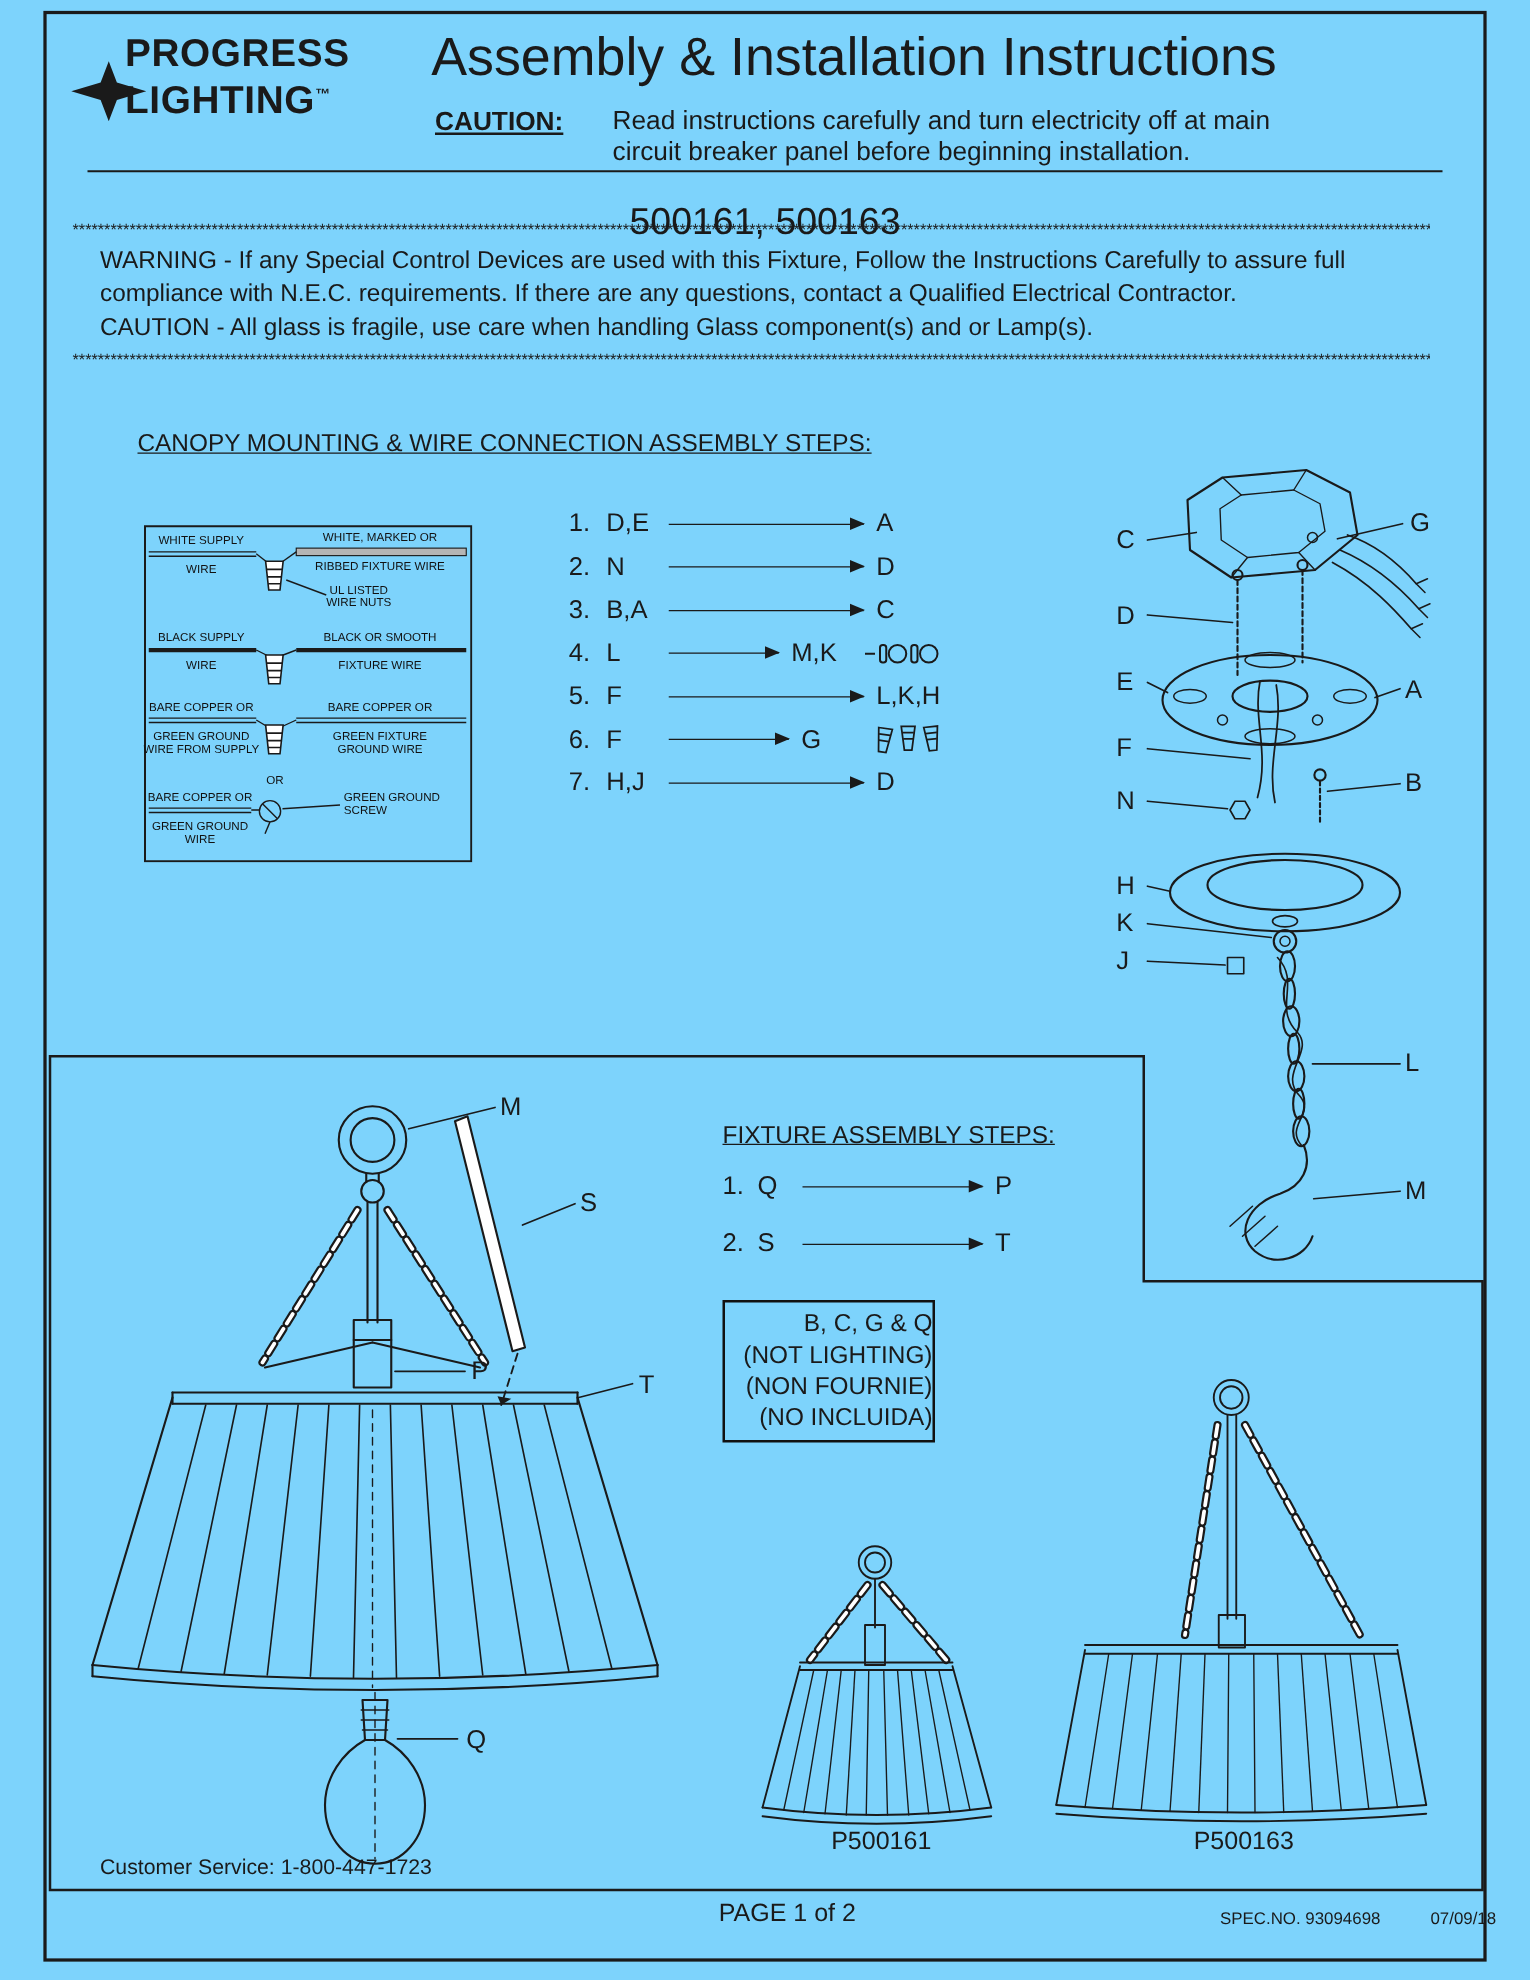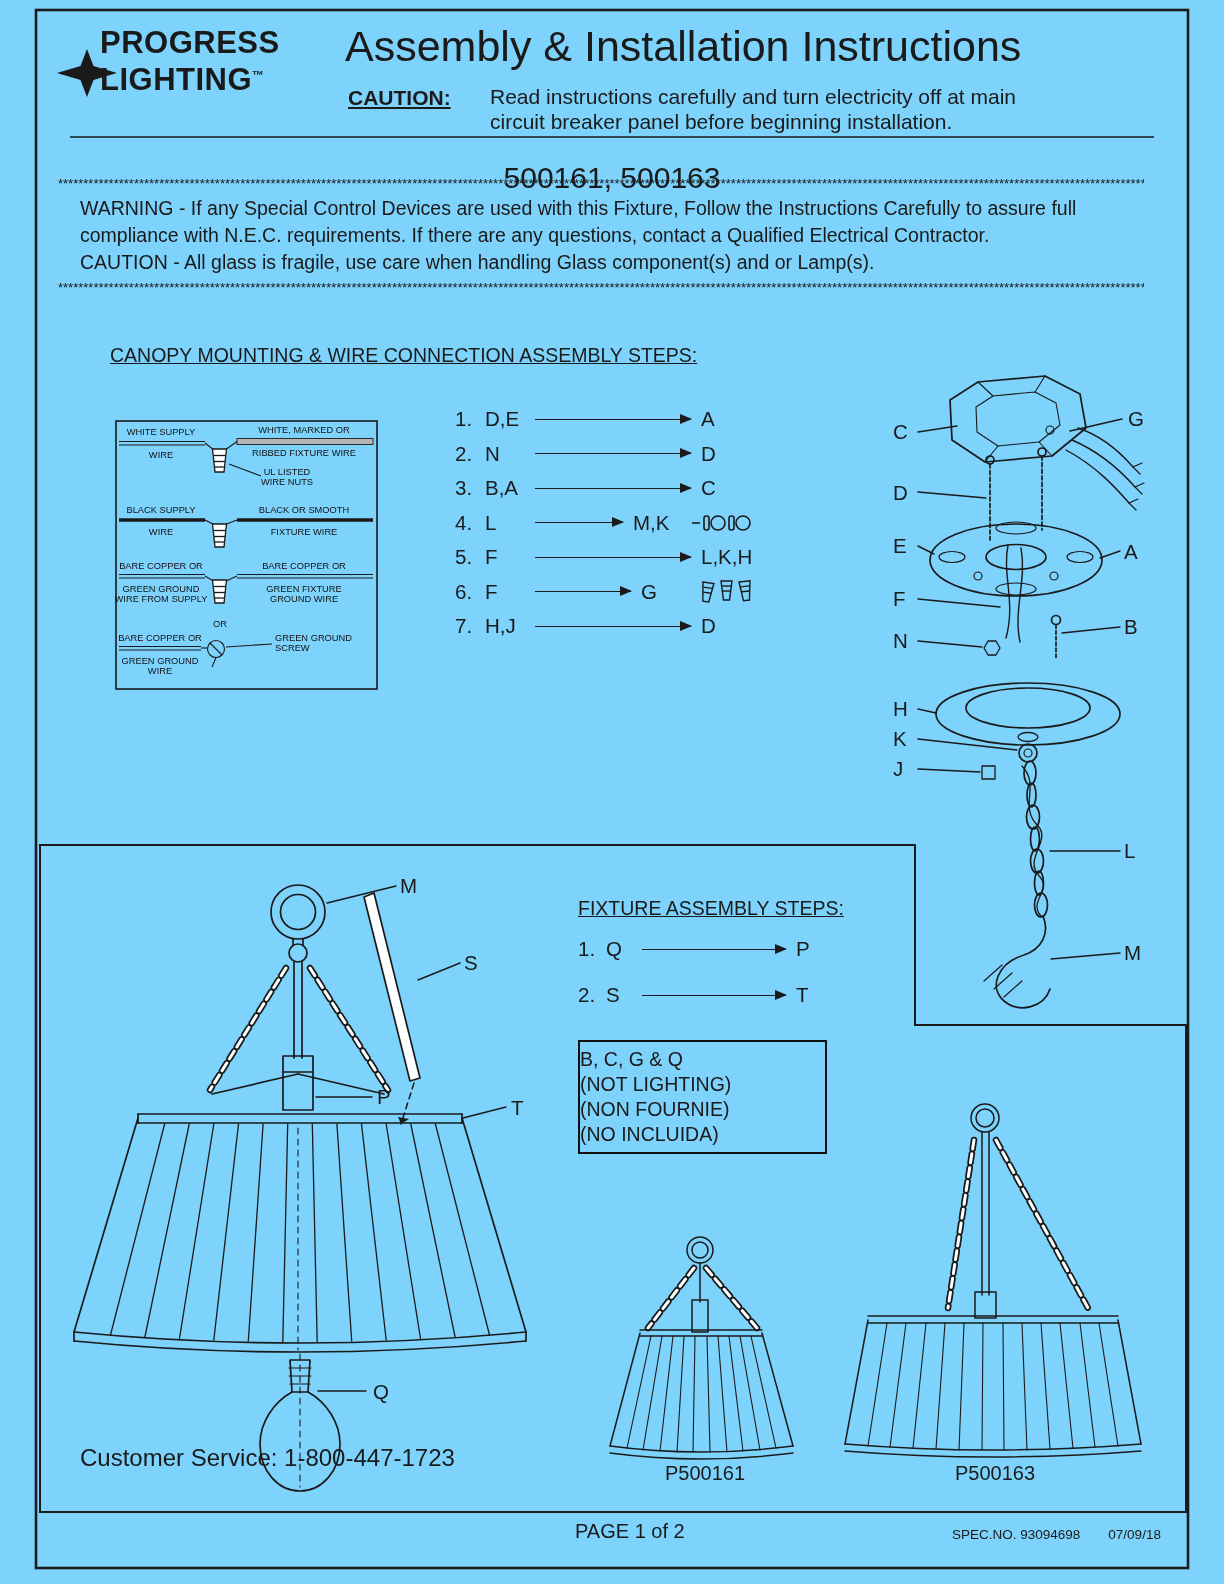--- a/index.html
+++ b/index.html
@@ -33,30 +33,30 @@
   .canopy-steps .from { width:48px; }
   .canopy-steps .to { width:62px; padding-left:8px; }
   .fixture-steps .num { width:28px; }
   .fixture-steps .from { width:34px; }
   .fixture-steps .to { width:40px; padding-left:8px; }
   .arr { flex:1; height:0; border-top:1.8px solid #1a1a1a; position:relative; margin:0 2px; }
   .arr::after { content:""; position:absolute; right:-1px; top:-6px; width:0; height:0;
     border-left:12px solid #1a1a1a; border-top:5px solid transparent; border-bottom:5px solid transparent; }
   .sicon { margin-left:4px; }
 
-  .nfbox { position:absolute; left:578px; top:1040px; width:249px; height:114px; border:2px solid #111;
-    display:flex; flex-direction:column; align-items:flex-start; justify-content:center;
+  .nfbox { position:absolute; left:578px; top:1040px; width:170px; height:114px; border:2px solid #111;
+    display:flex; flex-direction:column; align-items:flex-end; justify-content:center;
     font-size:19.5px; line-height:25px; text-align:center; }
 
   .lbl { position:absolute; font-size:20.5px; }
   .model-label { position:absolute; font-size:20px; text-align:center; }
 
-  .footer-cs { position:absolute; left:80px; top:1444px; font-size:24px; }
+  .footer-cs { position:absolute; left:80px; top:1484px; font-size:17px; }
   .footer-page { position:absolute; left:575px; top:1520px; font-size:20px; }
-  .footer-spec { position:absolute; left:952px; top:1527px; font-size:13.5px; display:flex; gap:28px; }
+  .footer-spec { position:absolute; left:976px; top:1527px; font-size:13.5px; display:flex; gap:40px; }
 
   .ch1 { stroke:#1a1a1a; stroke-width:6.5; stroke-dasharray:9 5; stroke-linecap:round; fill:none; }
   .ch2 { stroke:#ffffff; stroke-width:3; stroke-dasharray:9 5; stroke-linecap:round; fill:none; }
 </style>
 </head>
 <body>
 
 <div class="page">
 
   <svg class="art" viewBox="0 0 1224 1584" aria-hidden="true">

